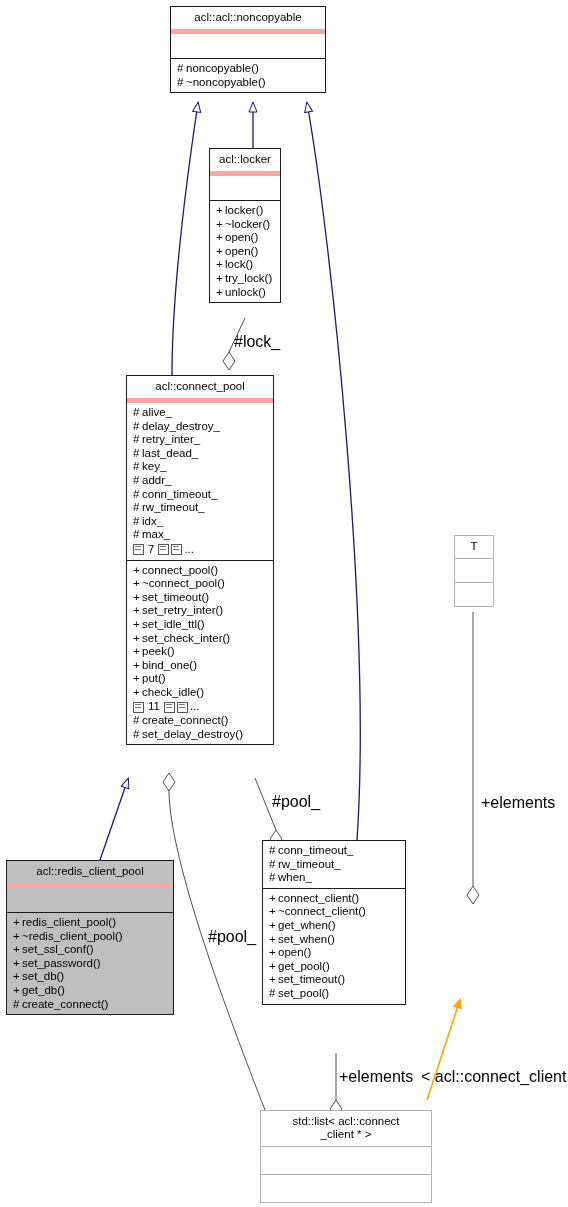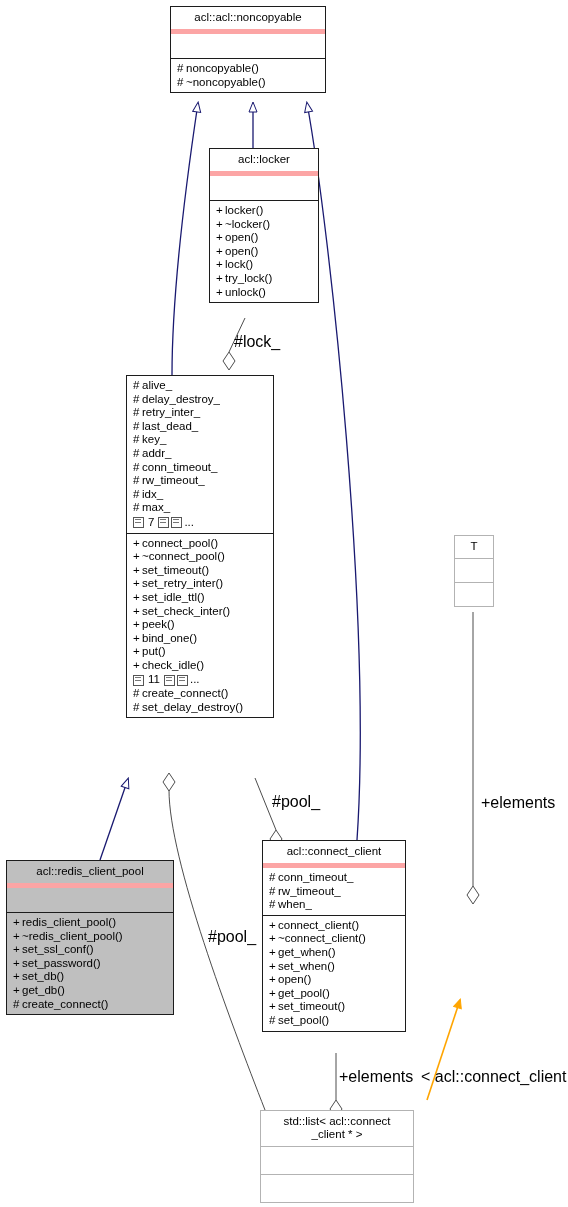--- a/index.html
+++ b/index.html
@@ -161,35 +161,36 @@
 
   <div class="node" style="left:170px; top:6px; width:156px;">
     <div class="title">acl::acl::noncopyable</div>
     <div class="compartment empty"></div>
     <div class="compartment">
       <div class="row"><span class="sym">#</span><span>noncopyable()</span></div>
       <div class="row"><span class="sym">#</span><span>~noncopyable()</span></div>
     </div>
   </div>
 
-  <div class="node" style="left:209px; top:148px; width:110px;">
+  <div class="node" style="left:209px; top:148px; width:72px;">
     <div class="title">acl::locker</div>
     <div class="compartment empty"></div>
     <div class="compartment">
       <div class="row"><span class="sym">+</span><span>locker()</span></div>
       <div class="row"><span class="sym">+</span><span>~locker()</span></div>
       <div class="row"><span class="sym">+</span><span>open()</span></div>
       <div class="row"><span class="sym">+</span><span>open()</span></div>
       <div class="row"><span class="sym">+</span><span>lock()</span></div>
       <div class="row"><span class="sym">+</span><span>try_lock()</span></div>
       <div class="row"><span class="sym">+</span><span>unlock()</span></div>
     </div>
   </div>
 
   <div class="node" style="left:126px; top:375px; width:148px;">
+    <div class="title">acl::connect_pool</div>
     <div class="compartment">
       <div class="row"><span class="sym">#</span><span>alive_</span></div>
       <div class="row"><span class="sym">#</span><span>delay_destroy_</span></div>
       <div class="row"><span class="sym">#</span><span>retry_inter_</span></div>
       <div class="row"><span class="sym">#</span><span>last_dead_</span></div>
       <div class="row"><span class="sym">#</span><span>key_</span></div>
       <div class="row"><span class="sym">#</span><span>addr_</span></div>
       <div class="row"><span class="sym">#</span><span>conn_timeout_</span></div>
       <div class="row"><span class="sym">#</span><span>rw_timeout_</span></div>
       <div class="row"><span class="sym">#</span><span>idx_</span></div>
@@ -233,21 +234,20 @@
       <div class="row"><span class="sym">+</span><span>~redis_client_pool()</span></div>
       <div class="row"><span class="sym">+</span><span>set_ssl_conf()</span></div>
       <div class="row"><span class="sym">+</span><span>set_password()</span></div>
       <div class="row"><span class="sym">+</span><span>set_db()</span></div>
       <div class="row"><span class="sym">+</span><span>get_db()</span></div>
       <div class="row"><span class="sym">#</span><span>create_connect()</span></div>
     </div>
   </div>
 
   <div class="node" style="left:262px; top:840px; width:144px;">
-    <div class="title">acl::connect_client</div>
     <div class="compartment">
       <div class="row"><span class="sym">#</span><span>conn_timeout_</span></div>
       <div class="row"><span class="sym">#</span><span>rw_timeout_</span></div>
       <div class="row"><span class="sym">#</span><span>when_</span></div>
     </div>
     <div class="compartment">
       <div class="row"><span class="sym">+</span><span>connect_client()</span></div>
       <div class="row"><span class="sym">+</span><span>~connect_client()</span></div>
       <div class="row"><span class="sym">+</span><span>get_when()</span></div>
       <div class="row"><span class="sym">+</span><span>set_when()</span></div>
@@ -258,21 +258,21 @@
     </div>
   </div>
 
   <div class="node gray-node" style="left:454px; top:535px; width:40px;">
     <div class="title">T</div>
     <div class="compartment empty" style="min-height:17px;"></div>
     <div class="compartment empty" style="min-height:17px;"></div>
   </div>
 
 
-  <div class="node gray-node" style="left:260px; top:1110px; width:154px;">
+  <div class="node gray-node" style="left:260px; top:1110px; width:172px;">
     <div class="title">std::list&lt; acl::connect
 _client * &gt;</div>
     <div class="compartment empty" style="min-height:21px;"></div>
     <div class="compartment empty" style="min-height:21px;"></div>
   </div>
 
   <div class="edge-label" style="left:234px; top:333px;">#lock_</div>
   <div class="edge-label" style="left:272px; top:793px;">#pool_</div>
   <div class="edge-label" style="left:208px; top:928px;">#pool_</div>
   <div class="edge-label" style="left:481px; top:794px;">+elements</div>

